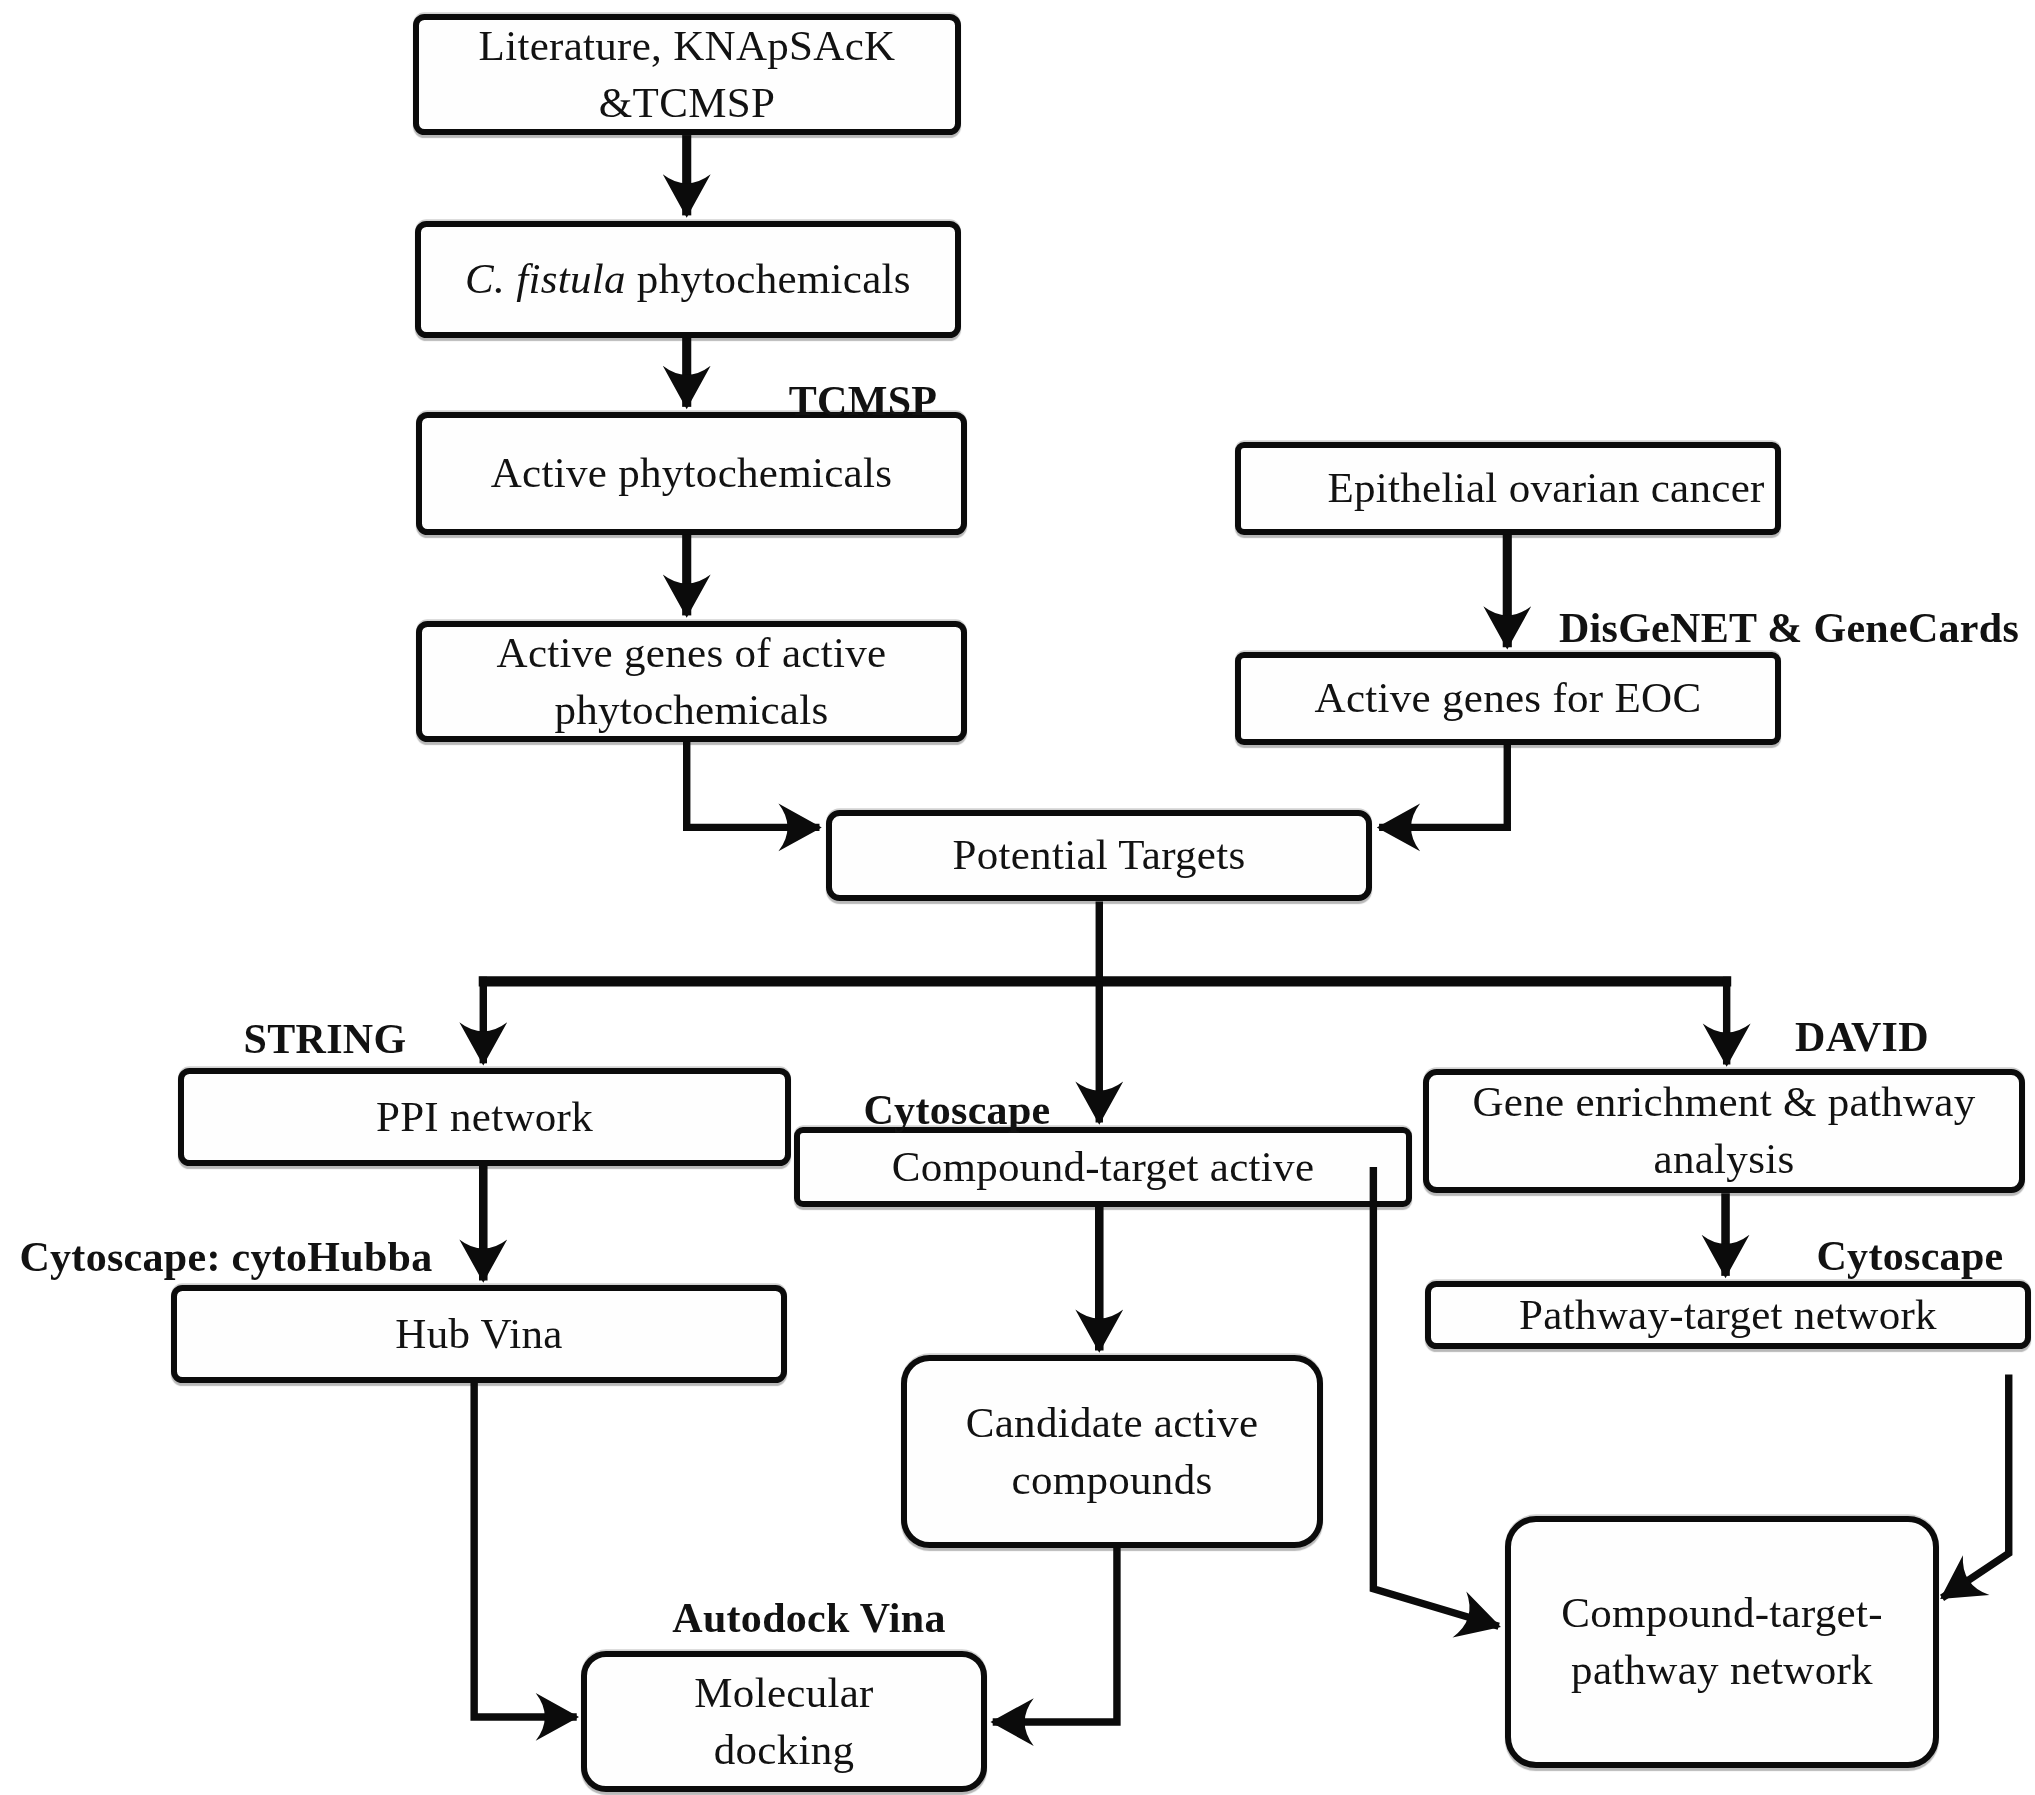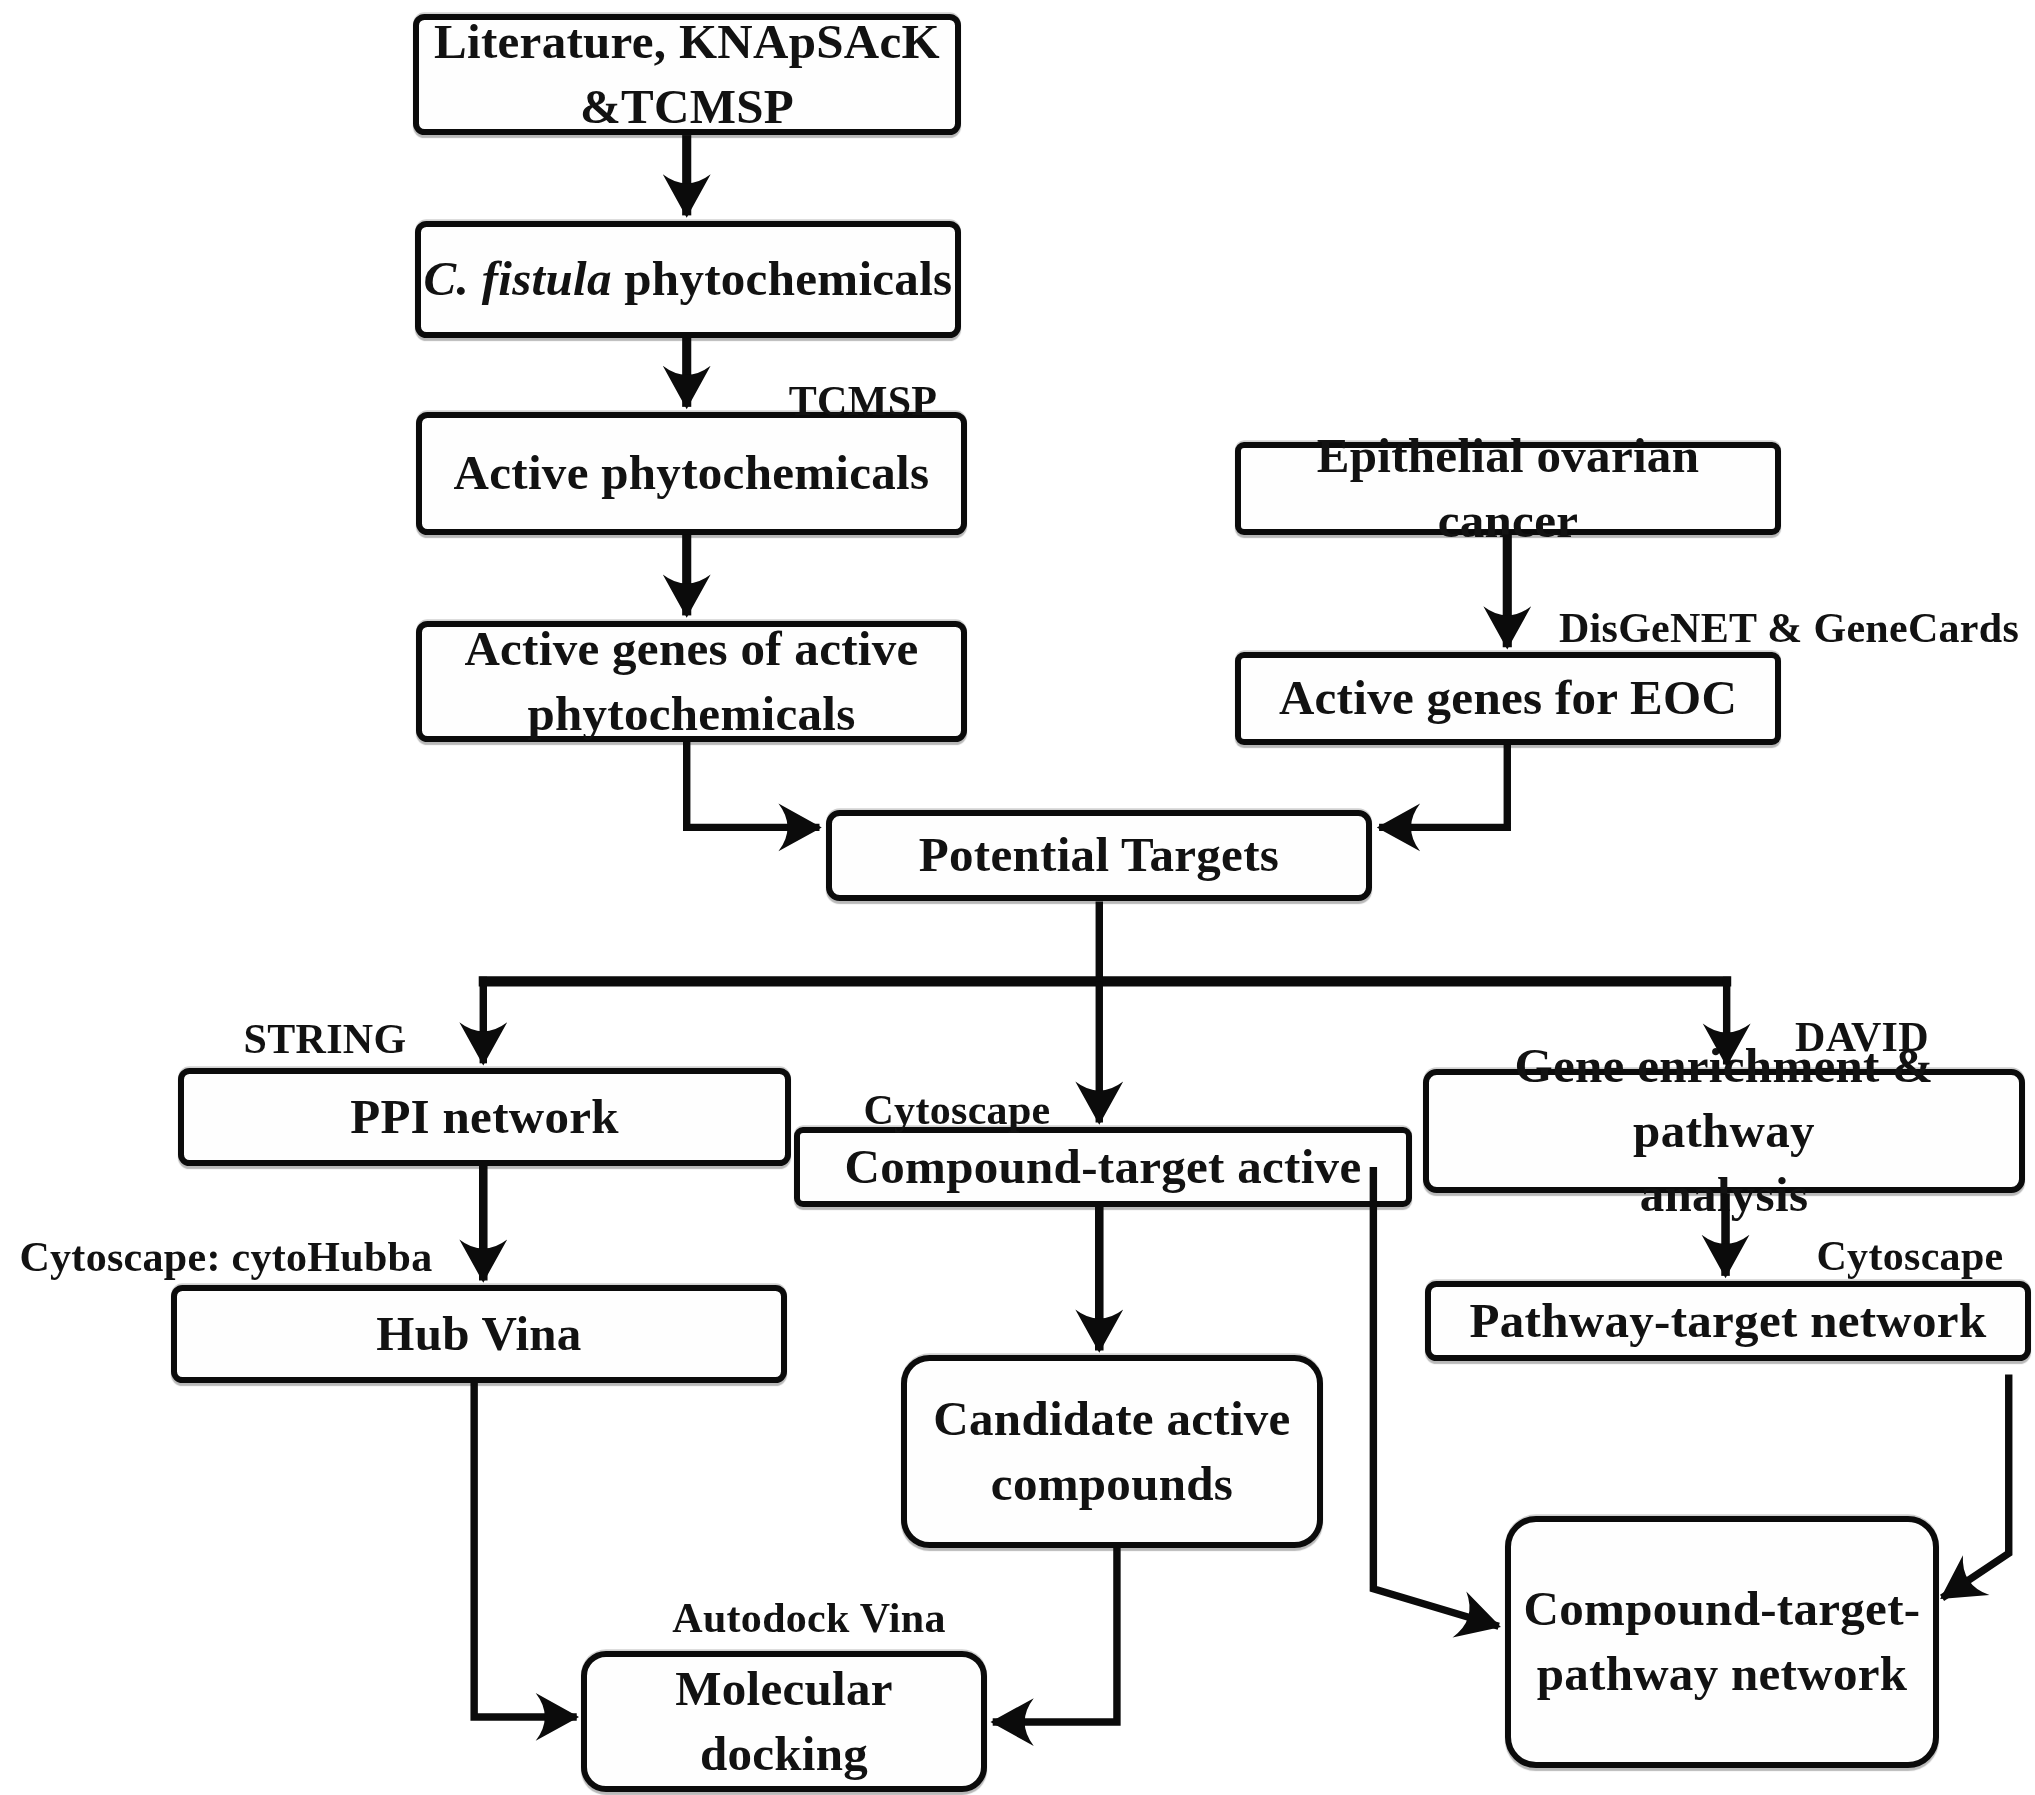--- a/index.html
+++ b/index.html
@@ -32,22 +32,22 @@
     border: 6.3px solid #0b0b0b;
     display: flex;
     align-items: center;
     justify-content: center;
     text-align: center;
     z-index: 2;
     box-shadow: 0 2.8px 1.1px rgba(0,0,0,0.28), 0 -1.7px 0.6px rgba(0,0,0,0.18);
   }
   .node-label {
     white-space: pre-line;
-    font-size: 49px;
-    font-weight: 700;
+    font-size: 43px;
+    font-weight: 400;
     line-height: 1.32;
     letter-spacing: 0.3px;
     padding: 0 10.3px;
   }
   .nowrap { white-space: nowrap; }
   .italic { font-style: italic; }
   .flabel {
     position: absolute;
     transform: translateX(-50%);
     white-space: nowrap;
@@ -63,21 +63,21 @@
   #n-active-phyto        { left: 416px;  top: 412px;  width: 551px;  height: 123px; border-radius: 11.4px; }
   #n-target-genes-active { left: 416px;  top: 621px; width: 551px;  height: 121px; border-radius: 11.4px; }
   #n-eoc                 { left: 1235px; top: 442px;  width: 546px;  height: 93px; border-radius: 9px; justify-content: flex-end; }
   #n-target-genes-eoc    { left: 1235px; top: 652px; width: 546px;  height: 93px; border-radius: 9px; }
   #n-potential-targets   { left: 826px; top: 810px; width: 546px;  height: 91px; border-radius: 13.7px; }
   #n-ppi                 { left: 178px;  top: 1068px; width: 613px; height: 98px; border-radius: 11.4px; }
   #n-hub-genes           { left: 171px;  top: 1285px; width: 616px; height: 98px; border-radius: 11.4px; }
   #n-compound-target     { left: 794px; top: 1127px; width: 618px; height: 80px; border-radius: 9px; }
   #n-candidate           { left: 901px; top: 1355px; width: 422px;  height: 193px; border-radius: 28.5px; }
   #n-gene-enrichment     { left: 1423px; top: 1069px; width: 602px; height: 124px; border-radius: 13.7px; }
-  #n-pathway-target      { left: 1425px; top: 1281px; width: 606px; height: 80px; border-radius: 11.4px; }
+  #n-pathway-target      { left: 1425px; top: 1281px; width: 606px; height: 68px; border-radius: 11.4px; }
   #n-ct-pathway          { left: 1505px; top: 1516px; width: 434px;  height: 252px; border-radius: 31px; }
   #n-molecular-docking   { left: 581px; top: 1651px; width: 406px;  height: 141px; border-radius: 25px; }
   
   #l-tcmsp        { left: 863px; top: 349px; }
   #l-swiss        { left: 427px;  top: 569px; }
   #l-disgenet     { left: 1789px; top: 576px; }
   #l-string       { left: 325px;  top: 987px; }
   #l-cyto-mid     { left: 957px; top: 1058px; }
   #l-david        { left: 1862px; top: 985px; }
   #l-cytohubba    { left: 226px;  top: 1205px; }

